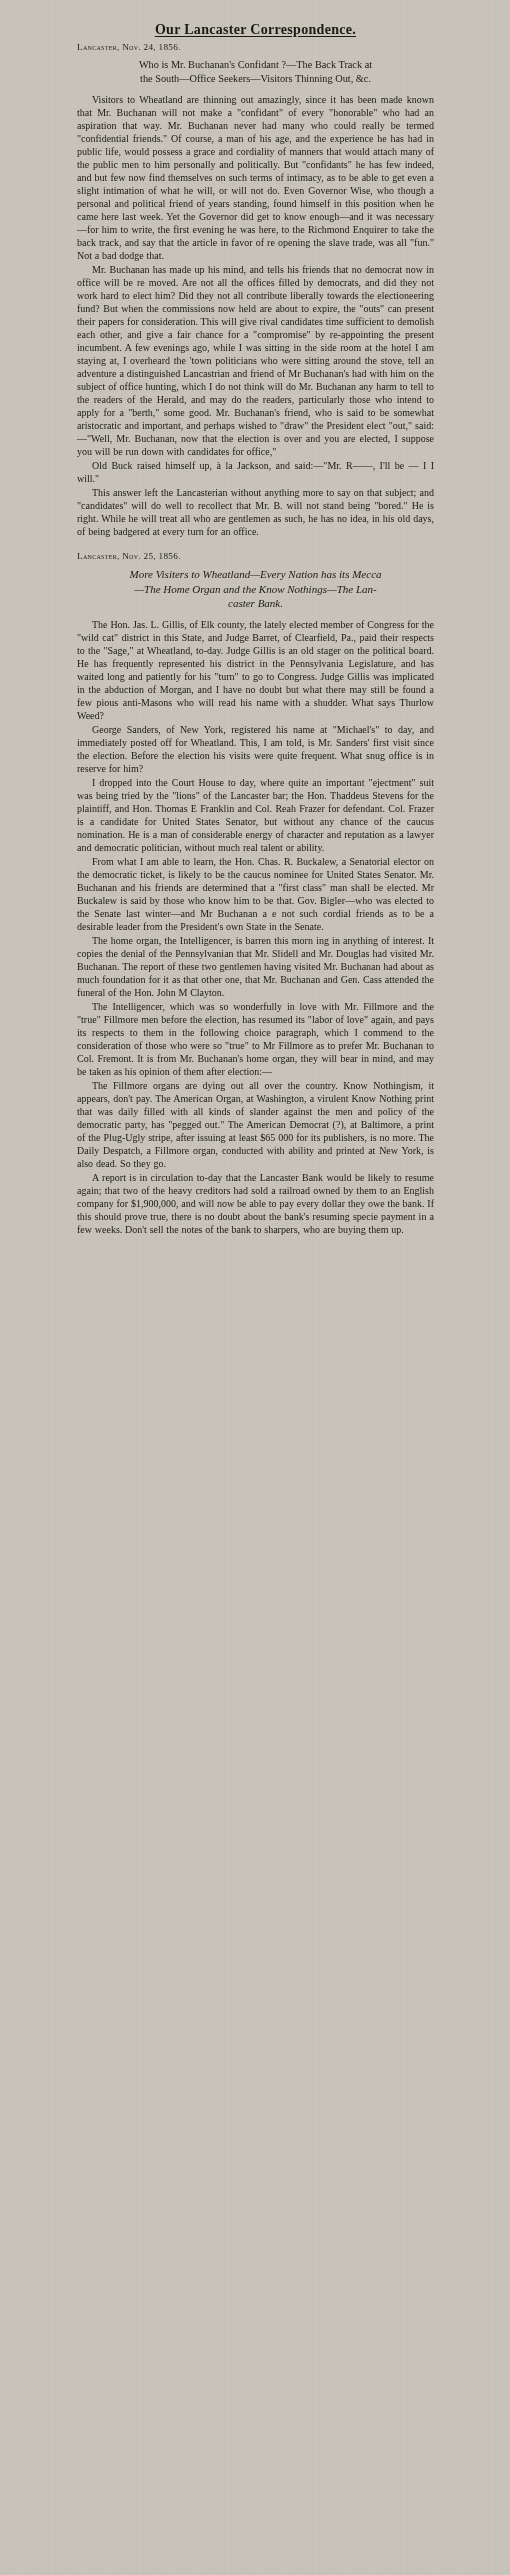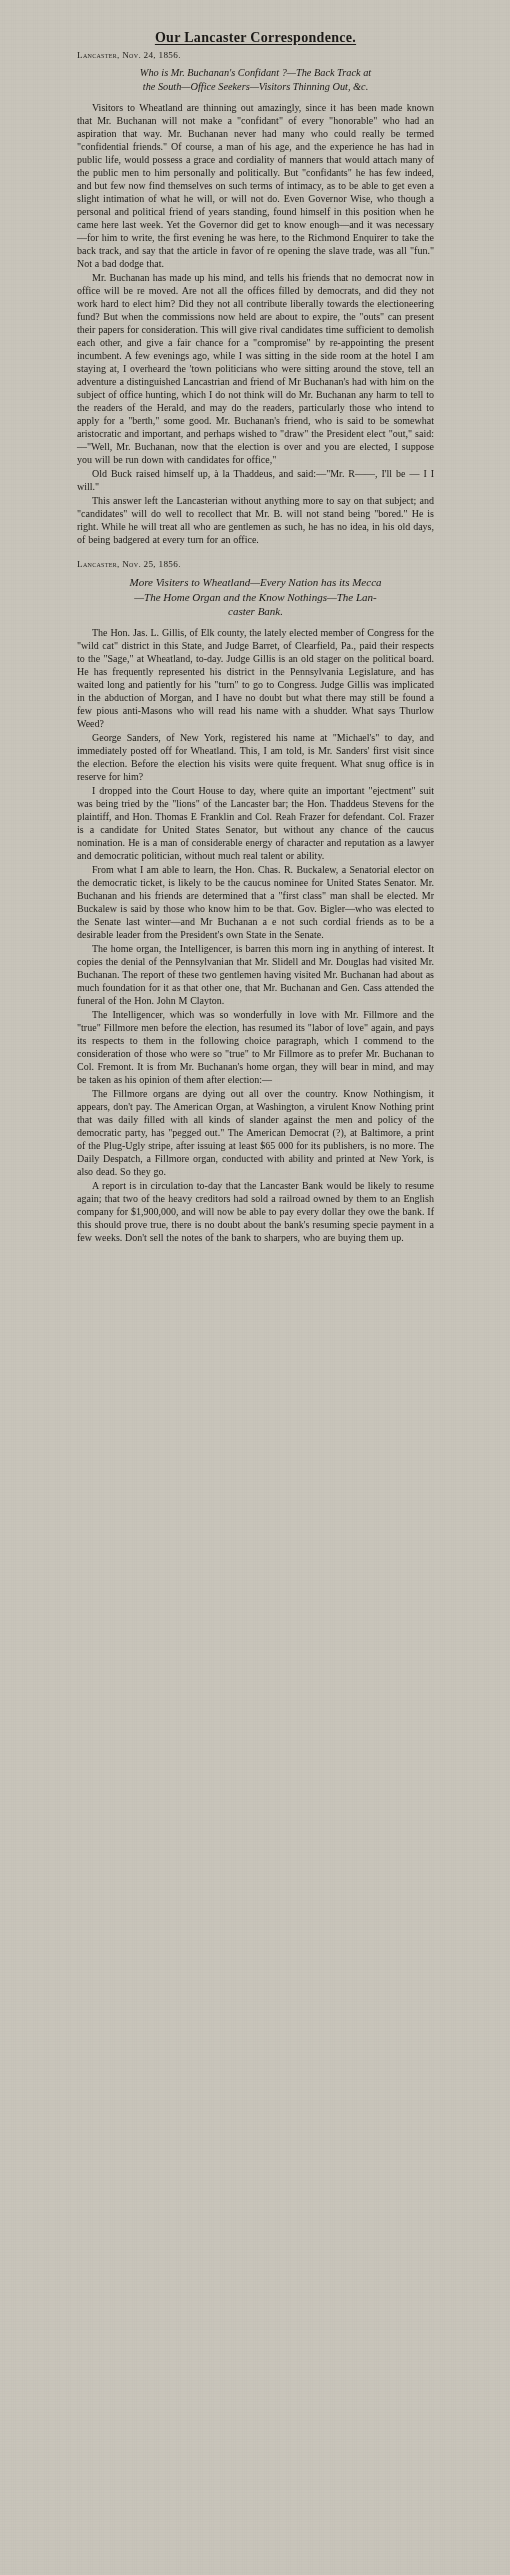--- a/index.html
+++ b/index.html
@@ -10,21 +10,21 @@
   body {
     width: 511px;
     font-family: "Liberation Serif", serif;
   }
   .page {
     width: 511px;
     min-height: 2576px;
     background: #c8c4ba;
     position: relative;
     box-sizing: border-box;
-    padding: 16px;
+    padding: 8px;
   }
   .col {
     width: 357px;
     margin: 0 auto;
     padding-top: 14px;
     box-sizing: border-box;
   }
   .masthead {
     text-align: center;
     font-family: "Liberation Serif", serif;
@@ -40,21 +40,20 @@
   }
   .dateline {
     font-size: 9.2px;
     letter-spacing: 0.3px;
     color: #201e1a;
     font-variant: small-caps;
     margin: 4.3px 0 5.4px 0;
   }
   .subhead {
     text-align: center;
-    font-style: italic;
     font-size: 10.3px;
     line-height: 1.35;
     color: #1d1b18;
     margin: 2.2px 0 7.6px 0;
   }
   .subhead .line { display: block; }
   p.body {
     font-size: 10px;
     line-height: 1.30;
     text-align: justify;
@@ -96,21 +95,21 @@
 
     <div class="dateline">Lancaster, Nov. 24, 1856.</div>
 
     <div class="subhead">
       <span class="line">Who is Mr. Buchanan's Confidant ?—The Back Track at</span>
       <span class="line">the South—Office Seekers—Visitors Thinning Out, &amp;c.</span>
     </div>
 
     <p class="body">Visitors to Wheatland are thinning out amazingly, since it has been made known that Mr. Buchanan will not make a "confidant" of every "honorable" who had an aspiration that way. Mr. Buchanan never had many who could really be termed "confidential friends." Of course, a man of his age, and the experience he has had in public life, would possess a grace and cordiality of manners that would attach many of the public men to him personally and politically. But "confidants" he has few indeed, and but few now find themselves on such terms of intimacy, as to be able to get even a slight intimation of what he will, or will not do. Even Governor Wise, who though a personal and political friend of years standing, found himself in this position when he came here last week. Yet the Governor did get to know enough—and it was necessary—for him to write, the first evening he was here, to the Richmond Enquirer to take the back track, and say that the article in favor of re opening the slave trade, was all "fun." Not a bad dodge that.</p>
     <p class="body">Mr. Buchanan has made up his mind, and tells his friends that no democrat now in office will be re moved. Are not all the offices filled by democrats, and did they not work hard to elect him? Did they not all contribute liberally towards the electioneering fund? But when the commissions now held are about to expire, the "outs" can present their papers for consideration. This will give rival candidates time sufficient to demolish each other, and give a fair chance for a "compromise" by re-appointing the present incumbent. A few evenings ago, while I was sitting in the side room at the hotel I am staying at, I overheard the 'town politicians who were sitting around the stove, tell an adventure a distinguished Lancastrian and friend of Mr Buchanan's had with him on the subject of office hunting, which I do not think will do Mr. Buchanan any harm to tell to the readers of the Herald, and may do the readers, particularly those who intend to apply for a "berth," some good. Mr. Buchanan's friend, who is said to be somewhat aristocratic and important, and perhaps wished to "draw" the President elect "out," said:—"Well, Mr. Buchanan, now that the election is over and you are elected, I suppose you will be run down with candidates for office,"</p>
-    <p class="body">Old Buck raised himself up, à la Thaddeus, and said:—"Mr. R——, I'll be — I I will."</p>
+    <p class="body">Old Buck raised himself up, à la Jackson, and said:—"Mr. R——, I'll be — I I will."</p>
     <p class="body">This answer left the Lancasterian without anything more to say on that subject; and "candidates" will do well to recollect that Mr. B. will not stand being "bored." He is right. While he will treat all who are gentlemen as such, he has no idea, in his old days, of being badgered at every turn for an office.</p>
 
     <div class="sep-space"></div>
 
     <div class="dateline">Lancaster, Nov. 25, 1856.</div>
 
     <div class="ital-head">
       <span class="line">More Visiters to Wheatland—Every Nation has its Mecca</span>
       <span class="line">—The Home Organ and the Know Nothings—The Lan-</span>
       <span class="line">caster Bank.</span>

